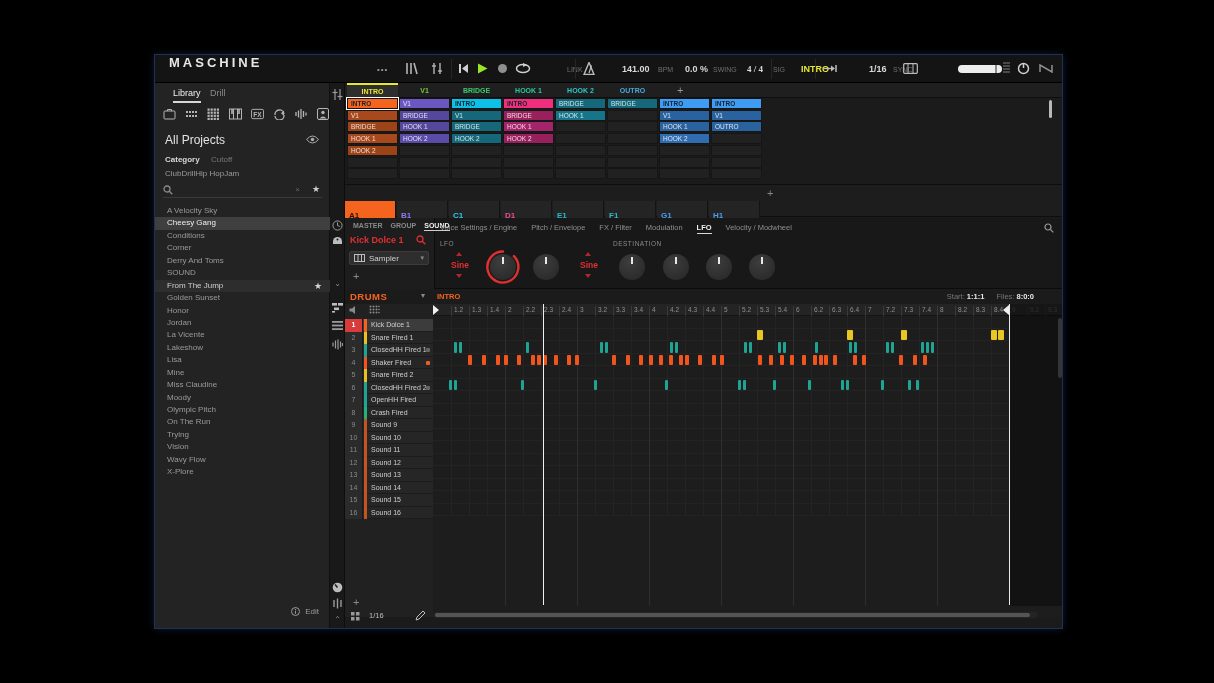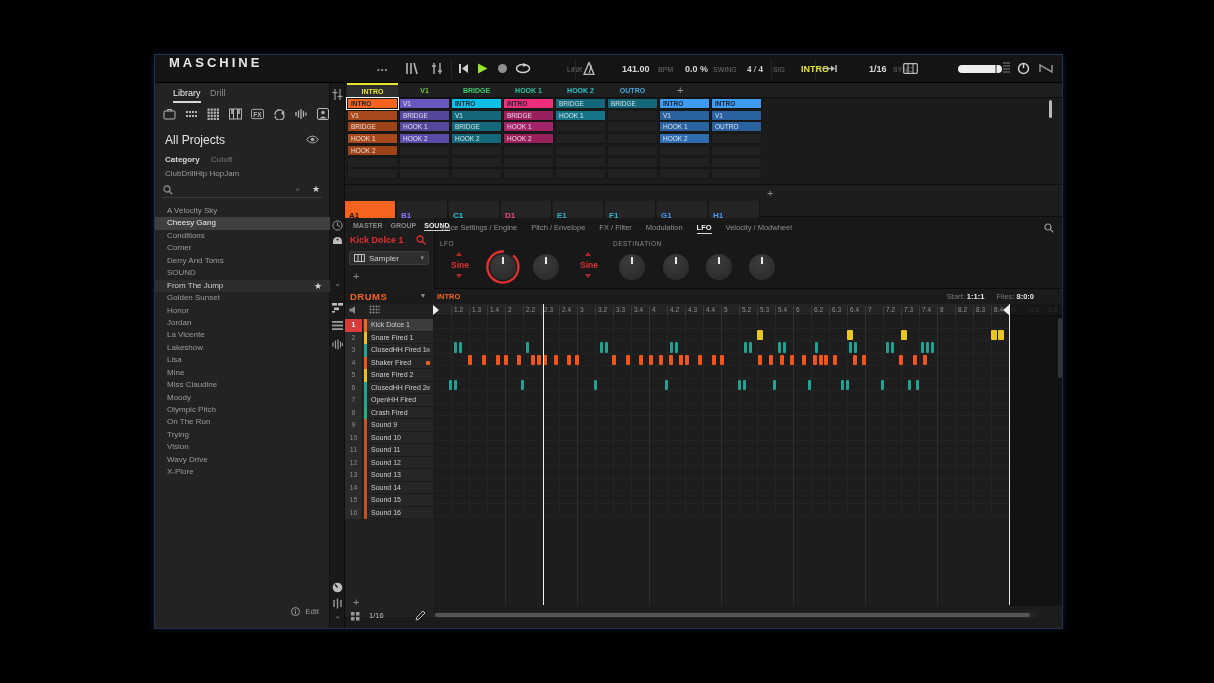--- a/index.html
+++ b/index.html
@@ -354,21 +354,21 @@
         <div class="proj"><span>La Vicente</span></div>
         <div class="proj"><span>Lakeshow</span></div>
         <div class="proj"><span>Lisa</span></div>
         <div class="proj"><span>Mine</span></div>
         <div class="proj"><span>Miss Claudine</span></div>
         <div class="proj"><span>Moody</span></div>
         <div class="proj"><span>Olympic Pitch</span></div>
         <div class="proj"><span>On The Run</span></div>
         <div class="proj"><span>Trying</span></div>
         <div class="proj"><span>Vision</span></div>
-        <div class="proj"><span>Wavy Drive</span></div>
+        <div class="proj"><span>Wavy Flow</span></div>
         <div class="proj"><span>X-Plore</span></div>
       </div>
     <div id="lib-footer">
       <span>
         <svg width="9" height="9" viewBox="0 0 9 9">
             <circle cx="4.5" cy="4.5" r="4" stroke="#9a9a9a" fill="none"></circle>
             <line x1="4.5" y1="3.8" x2="4.5" y2="6.8" stroke="#9a9a9a"></line>
             <circle cx="4.5" cy="2.4" r="0.7" fill="#9a9a9a"></circle>
           </svg>
       </span>

